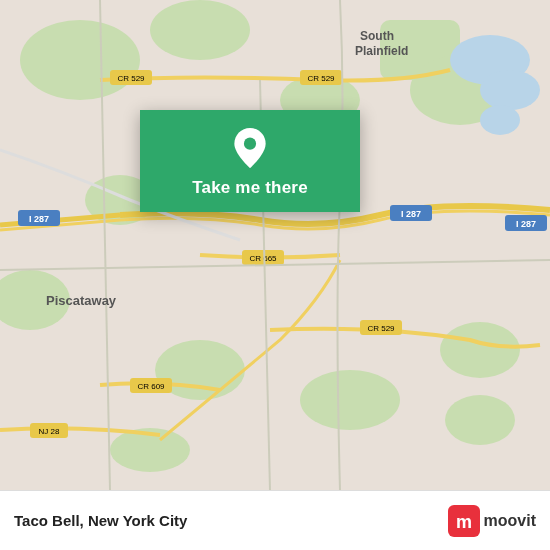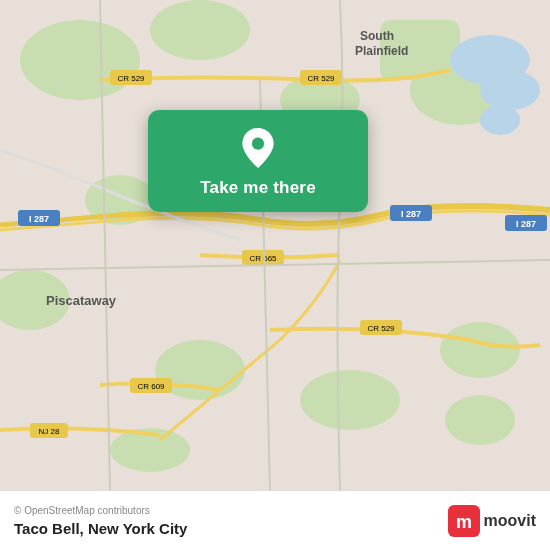--- a/index.html
+++ b/index.html
@@ -23,24 +23,24 @@
     
     .map-svg {
       width: 100%;
       height: 100%;
     }
 
     
     .card-overlay {
       position: absolute;
       top: 110px;
-      left: 148px;
+      left: 140px;
       width: 220px;
       background: white;
-      border-radius: 11px;
+      border-radius: 0;
       box-shadow: 0 4px 16px rgba(0,0,0,0.3);
       overflow: hidden;
       z-index: 10;
     }
 
     .card-green-section {
       background-color: #2ea86a;
       display: flex;
       flex-direction: column;
       align-items: center;
@@ -197,21 +197,20 @@
         <path d="M20 0 C10 0 2 8 2 18 C2 30 20 46 20 46 C20 46 38 30 38 18 C38 8 30 0 20 0Z" fill="white"></path>
         <circle cx="20" cy="18" r="7" fill="#2ea86a"></circle>
       </svg>
       <button class="card-button">Take me there</button>
     </div>
   </div>
 </div>
 
 <div class="bottom-bar">
   <div class="bottom-left">
-    <span class="copyright-text">© OpenStreetMap contributors</span>
     <span class="location-title">Taco Bell, New York City</span>
   </div>
   <div class="moovit-logo">
 
     <svg class="moovit-icon" viewBox="0 0 32 32" xmlns="http://www.w3.org/2000/svg">
       <rect width="32" height="32" rx="6" fill="#e8303c"></rect>
       <text x="16" y="23" font-size="18" text-anchor="middle" fill="white" font-weight="bold">m</text>
     </svg>
     <span class="moovit-text">moovit</span>
   </div>

